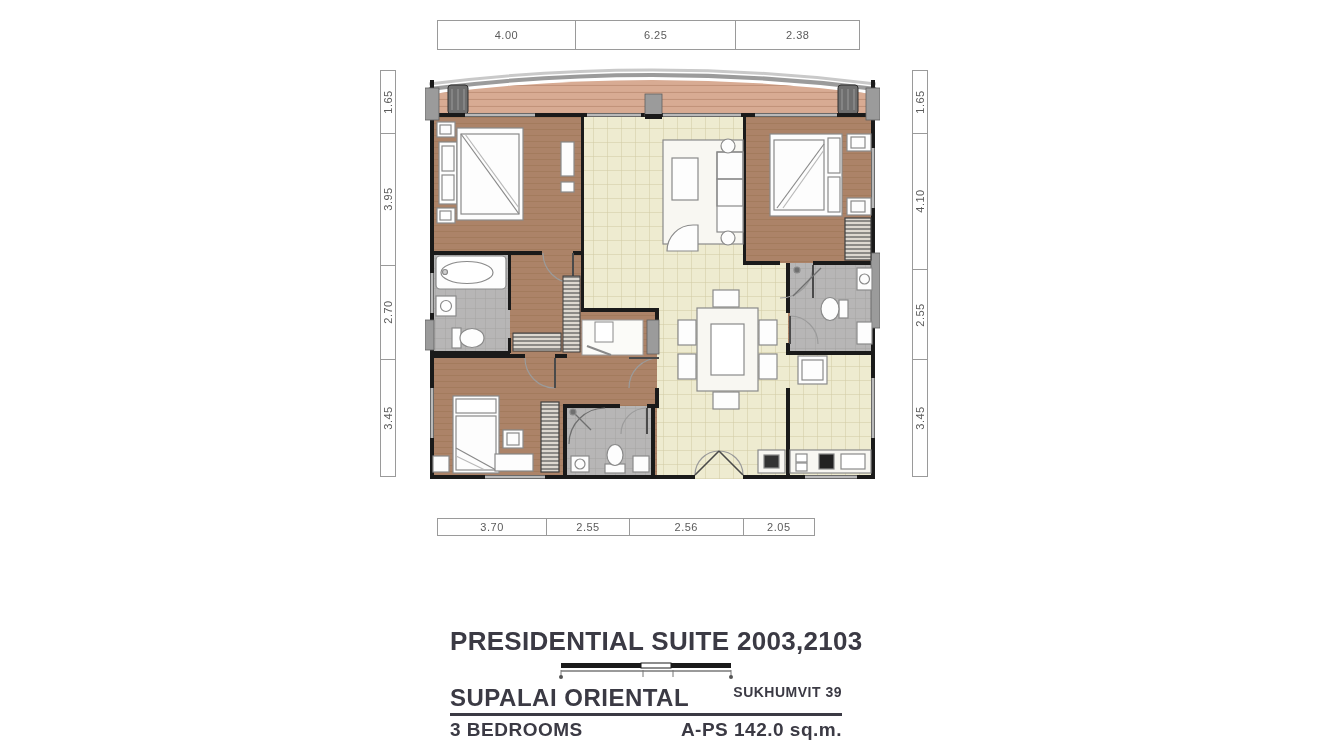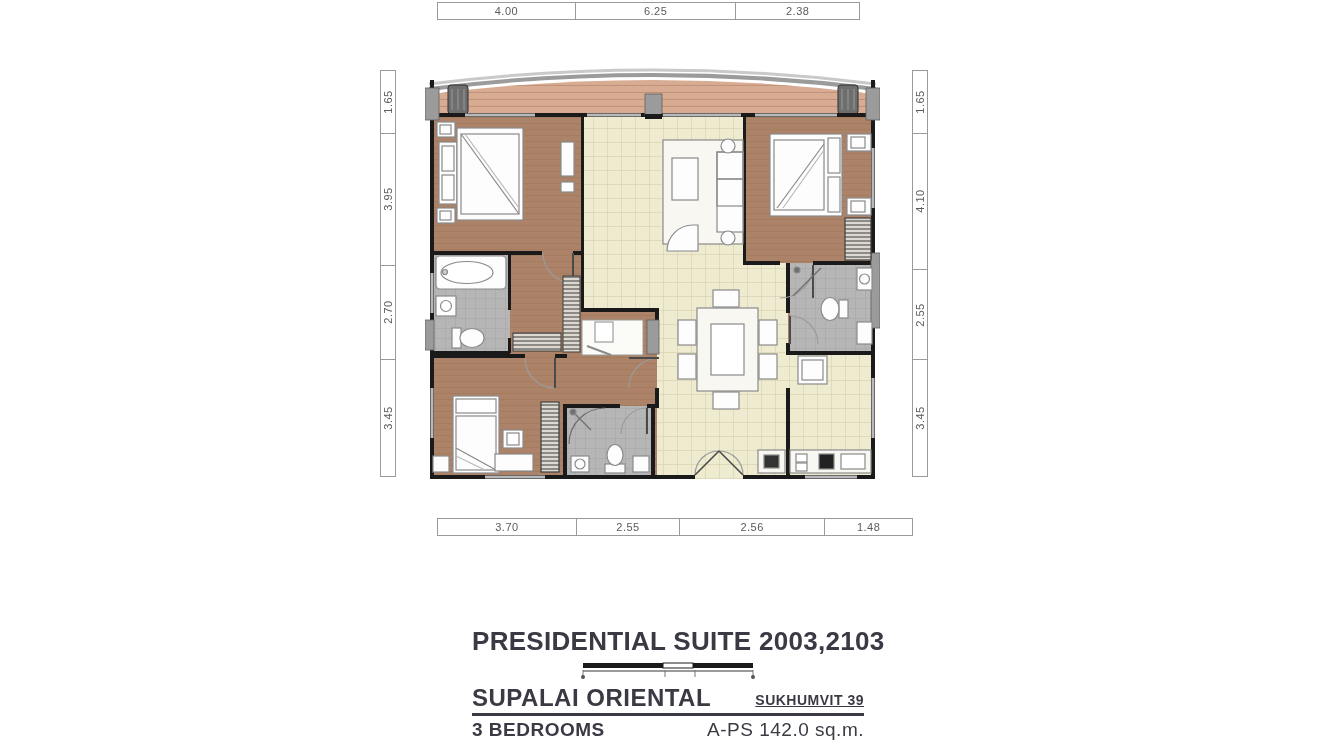--- a/index.html
+++ b/index.html
@@ -12,46 +12,46 @@
   .dimseg{display:flex;align-items:center;justify-content:center;box-sizing:border-box;
           color:#5b5b5b;font-size:11px;letter-spacing:0.5px;}
   .dimbar.h .dimseg{border-right:1px solid #9a9a9a;height:100%;}
   .dimbar.h .dimseg:last-child{border-right:none;}
   .dimbar.v .dimseg{border-bottom:1px solid #9a9a9a;width:100%;}
   .dimbar.v .dimseg:last-child{border-bottom:none;}
   .dimbar.v .dimseg span{transform:rotate(-90deg);white-space:nowrap;}
   
   .plan{position:absolute;left:425px;top:58px;width:455px;height:426px;}
   
-  .title-block{position:absolute;left:472px;top:626px;width:392px;color:var(--ink,#3b3a44);}
+  .title-block{position:absolute;left:450px;top:626px;width:392px;color:var(--ink,#3b3a44);}
   .tb-title{font-size:26px;font-weight:bold;text-align:center;letter-spacing:0.3px;white-space:nowrap;}
   .tb-scalebar{display:block;margin:5px auto 4px auto;}
   .tb-row{display:flex;justify-content:space-between;align-items:flex-end;}
   .tb-project{font-size:24px;font-weight:bold;letter-spacing:0.5px;}
-  .tb-location{font-size:14px;font-weight:bold;letter-spacing:0.5px;padding-bottom:4px;text-decoration:underline;}
+  .tb-location{font-size:14px;font-weight:bold;letter-spacing:0.5px;padding-bottom:12px;}
   .tb-rule{border:none;border-top:3px solid var(--ink,#3b3a44);margin:1px 0 3px 0;}
   .tb-bedrooms{font-size:19px;font-weight:bold;letter-spacing:0.5px;}
-  .tb-area{font-size:19px;font-weight:normal;letter-spacing:0.5px;margin-left:45px;}
+  .tb-area{font-size:19px;font-weight:bold;letter-spacing:0.5px;margin-left:45px;}
 </style>
 </head>
 <body>
 
 <div class="stage">
 
-  <div class="dimbar h" style="left:437px;top:2px;width:423px;height:18px;">
+  <div class="dimbar h" style="left:437px;top:20px;width:423px;height:30px;">
     <div class="dimseg" style="flex-grow:4.00">4.00</div>
     <div class="dimseg" style="flex-grow:4.80">6.25</div>
     <div class="dimseg" style="flex-grow:3.50">2.38</div>
   </div>
 
-  <div class="dimbar h" style="left:437px;top:518px;width:476px;height:18px;">
+  <div class="dimbar h" style="left:437px;top:518px;width:378px;height:18px;">
     <div class="dimseg" style="flex-grow:3.70">3.70</div>
     <div class="dimseg" style="flex-grow:2.55">2.55</div>
     <div class="dimseg" style="flex-grow:3.90">2.56</div>
-    <div class="dimseg" style="flex-grow:2.05">1.48</div>
+    <div class="dimseg" style="flex-grow:2.05">2.05</div>
   </div>
 
   <div class="dimbar v" style="left:380px;top:70px;width:16px;height:407px;">
     <div class="dimseg" style="flex-grow:1.65">
         <span>1.65</span>
       </div>
     <div class="dimseg" style="flex-grow:3.95">
         <span>3.95</span>
       </div>
     <div class="dimseg" style="flex-grow:2.70">

